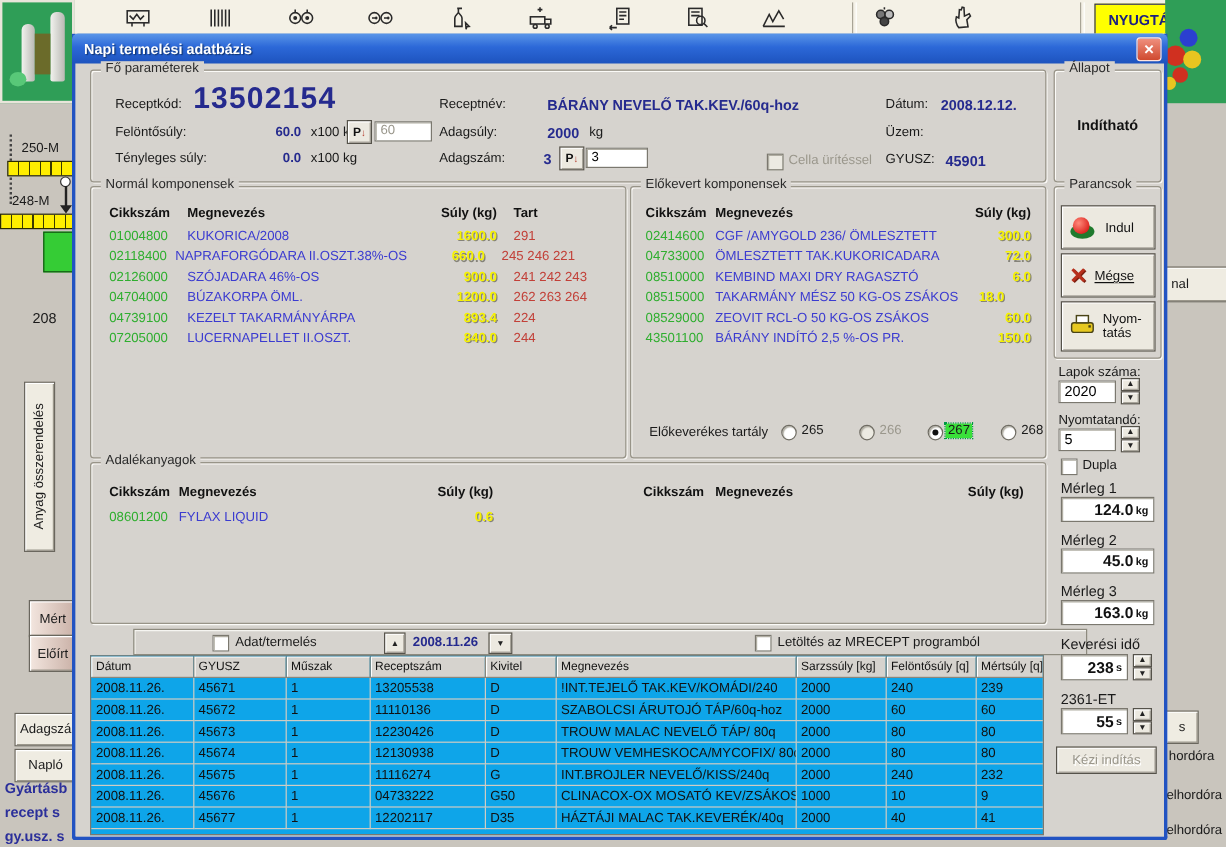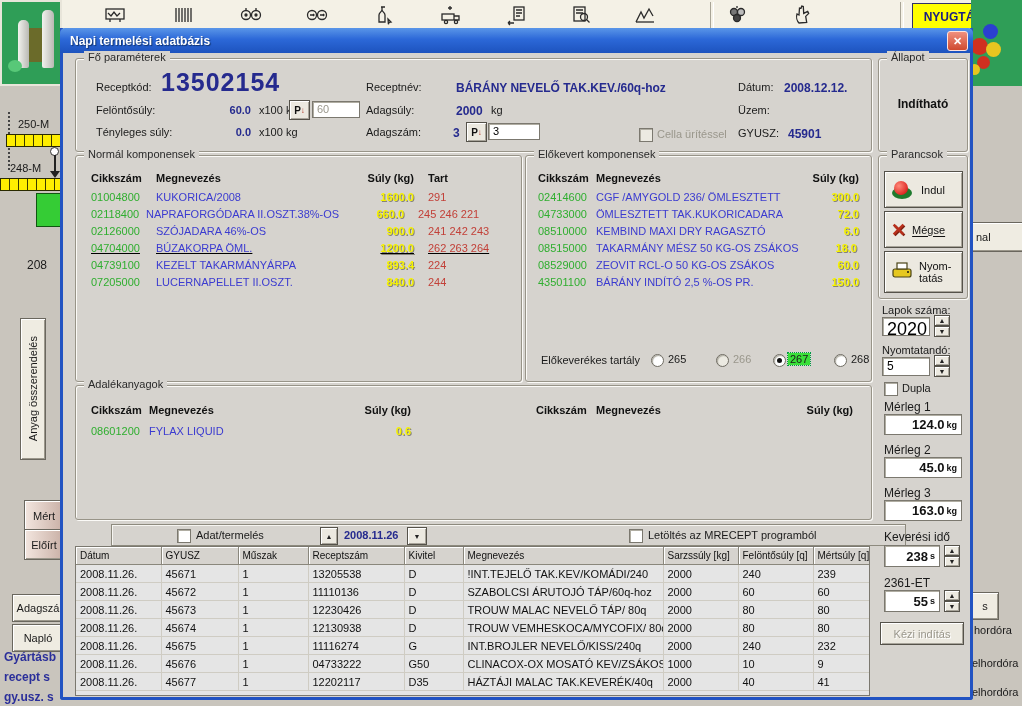--- a/index.html
+++ b/index.html
@@ -54,21 +54,21 @@
   .crow{display:flex;align-items:center;height:17px;font-size:11px;white-space:nowrap;}
   .chead{font-weight:bold;color:#111;height:20px;}
   .green{color:#2fae2f;}
   .blue{color:#3b3bd0;}
   .yellow{color:#f6f200;font-weight:bold;text-shadow:1px 1px 0 #85837a;}
   .redc{color:#c24038;}
 
   
   .filterbar{position:absolute;background:#d6d3ce;border:1px solid #8d8a7e;box-shadow:inset 1px 1px 0 #f6f5f1;box-sizing:border-box;}
   .smallbtn{position:absolute;background:#ece9e0;border:1px solid #55524a;box-shadow:inset 1px 1px 0 #fff,inset -1px -1px 0 #a8a49a;font-size:7px;display:flex;align-items:center;justify-content:center;color:#222;}
-  .logtable{position:absolute;background:#e5e5e5;border:1px solid #7b786f;box-sizing:border-box;overflow:hidden;}
+  .logtable{position:absolute;background:#0ea5e9;border:1px solid #7b786f;box-sizing:border-box;overflow:hidden;}
   table.lt{border-collapse:collapse;table-layout:fixed;width:793px;font-size:11px;}
   table.lt th{background:#d6d3ce;border-right:1px solid #8a877c;border-bottom:1px solid #8a877c;box-shadow:inset 1px 1px 0 #fff;font-weight:normal;text-align:left;padding:1px 4px;font-size:10px;height:15px;white-space:nowrap;overflow:hidden;color:#111;}
   table.lt td{border-right:1px solid #cfccc3;border-bottom:1px solid #cfccc3;padding:1px 4px;height:15px;white-space:nowrap;overflow:hidden;color:#111;}
 
   
   .cmdbtn{position:absolute;background:#ece9e0;border:1px solid #55524a;box-shadow:inset 1px 1px 0 #fff,inset -1px -1px 0 #a8a49a;display:flex;align-items:center;font-size:11px;color:#111;}
   .spin{position:absolute;width:16px;}
   .spin .smallbtn{position:relative;width:16px;height:11px;box-sizing:border-box;}
   .field{position:absolute;background:#fff;border:1px solid #7b786f;box-shadow:inset 1px 1px 0 #b0ada2;box-sizing:border-box;display:flex;align-items:center;justify-content:flex-end;padding-right:4px;}
   .field .val{font-weight:bold;font-size:13px;color:#111;}
@@ -292,21 +292,21 @@
           <span class="blue" style="width:190px;">NAPRAFORGÓDARA II.OSZT.38%-OS</span>
           <span class="yellow" style="width:68px;text-align:right;">660.0</span>
           <span class="redc" style="padding-left:14px;">245 246 221</span>
         </div>
         <div class="crow" style="padding-left:15px;">
           <span class="green" style="width:65px;">02126000</span>
           <span class="blue" style="width:190px;">SZÓJADARA 46%-OS</span>
           <span class="yellow" style="width:68px;text-align:right;">900.0</span>
           <span class="redc" style="padding-left:14px;">241 242 243</span>
         </div>
-        <div class="crow" style="padding-left:15px;text-decoration:underline;">
+        <div class="crow" style="padding-left:15px;">
           <span class="green" style="width:65px;">04704000</span>
           <span class="blue" style="width:190px;">BÚZAKORPA ÖML.</span>
           <span class="yellow" style="width:68px;text-align:right;">1200.0</span>
           <span class="redc" style="padding-left:14px;">262 263 264</span>
         </div>
         <div class="crow" style="padding-left:15px;">
           <span class="green" style="width:65px;">04739100</span>
           <span class="blue" style="width:190px;">KEZELT TAKARMÁNYÁRPA</span>
           <span class="yellow" style="width:68px;text-align:right;">893.4</span>
           <span class="redc" style="padding-left:14px;">224</span>
@@ -339,21 +339,21 @@
           <span class="yellow" style="width:65px;text-align:right;">72.0</span>
         </div>
         <div class="crow" style="padding-left:12px;">
           <span class="green" style="width:58px;">08510000</span>
           <span class="blue" style="width:198px;">KEMBIND MAXI DRY RAGASZTÓ</span>
           <span class="yellow" style="width:65px;text-align:right;">6.0</span>
         </div>
         <div class="crow" style="padding-left:12px;">
           <span class="green" style="width:58px;">08515000</span>
           <span class="blue" style="width:198px;">TAKARMÁNY MÉSZ 50 KG-OS ZSÁKOS</span>
-          <span class="yellow" style="width:63px;text-align:right;">18.0</span>
+          <span class="yellow" style="width:43px;text-align:right;">18.0</span>
         </div>
         <div class="crow" style="padding-left:12px;">
           <span class="green" style="width:58px;">08529000</span>
           <span class="blue" style="width:198px;">ZEOVIT RCL-O 50 KG-OS ZSÁKOS</span>
           <span class="yellow" style="width:65px;text-align:right;">60.0</span>
         </div>
         <div class="crow" style="padding-left:12px;">
           <span class="green" style="width:58px;">43501100</span>
           <span class="blue" style="width:198px;">BÁRÁNY INDÍTÓ 2,5 %-OS PR.</span>
           <span class="yellow" style="width:65px;text-align:right;">150.0</span>
@@ -528,21 +528,21 @@
           <svg width="26" height="22" viewBox="0 0 26 22">
               <rect x="4" y="9" width="18" height="8" rx="2" fill="#e6c820" stroke="#4a4416" stroke-width="1.2"></rect>
               <rect x="8" y="3" width="10" height="6" fill="#fff" stroke="#4a4416" stroke-width="1.2"></rect>
               <rect x="18" y="11" width="2" height="2" fill="#4a4416"></rect>
             </svg>
         </span>
         <span style="margin-left:4px;width:36px;line-height:12px;">Nyom-tatás</span>
       </div>
     </div>
     <span class="lbl" style="left:819px;top:276px;">Lapok száma:</span>
-    <div class="textbox" style="left:819px;top:289px;width:48px;height:19px;font-size:18px;">2020</div>
+    <div class="textbox" style="left:819px;top:289px;width:48px;height:19px;font-size:12px;">2020</div>
     <div class="spin" style="left:871px;top:287px;">
       <div class="smallbtn">
           <span>▲</span>
         </div>
       <div class="smallbtn">
           <span>▼</span>
         </div>
     </div>
     <span class="lbl" style="left:819px;top:316px;">Nyomtatandó:</span>
     <div class="textbox" style="left:819px;top:329px;width:48px;height:19px;font-size:12px;">5</div>

